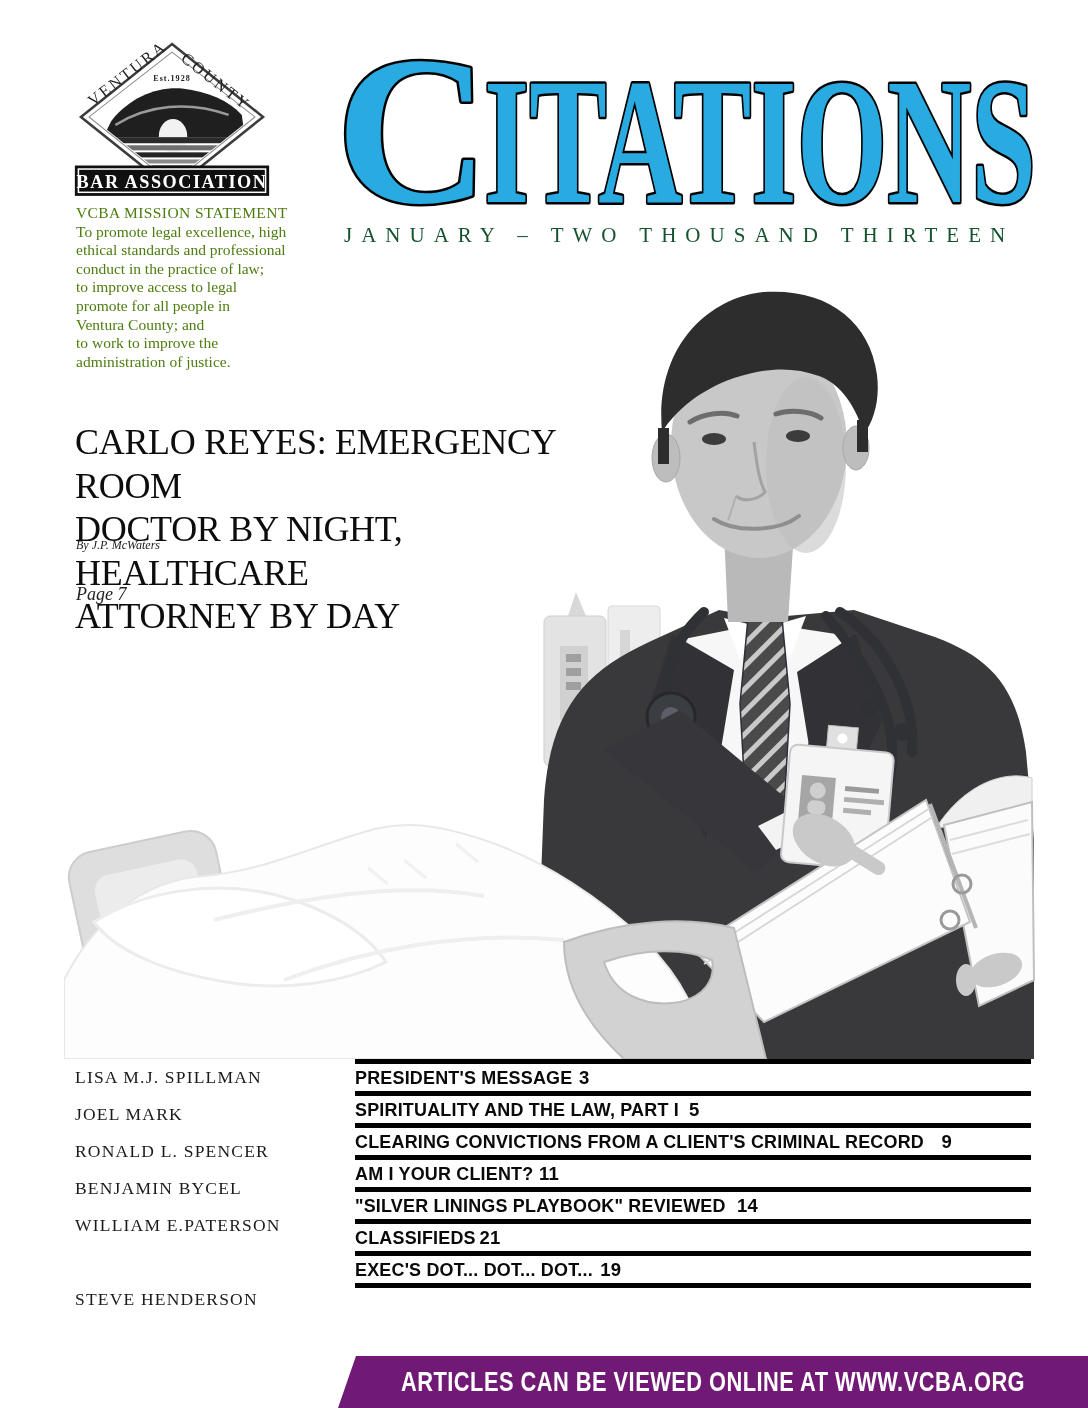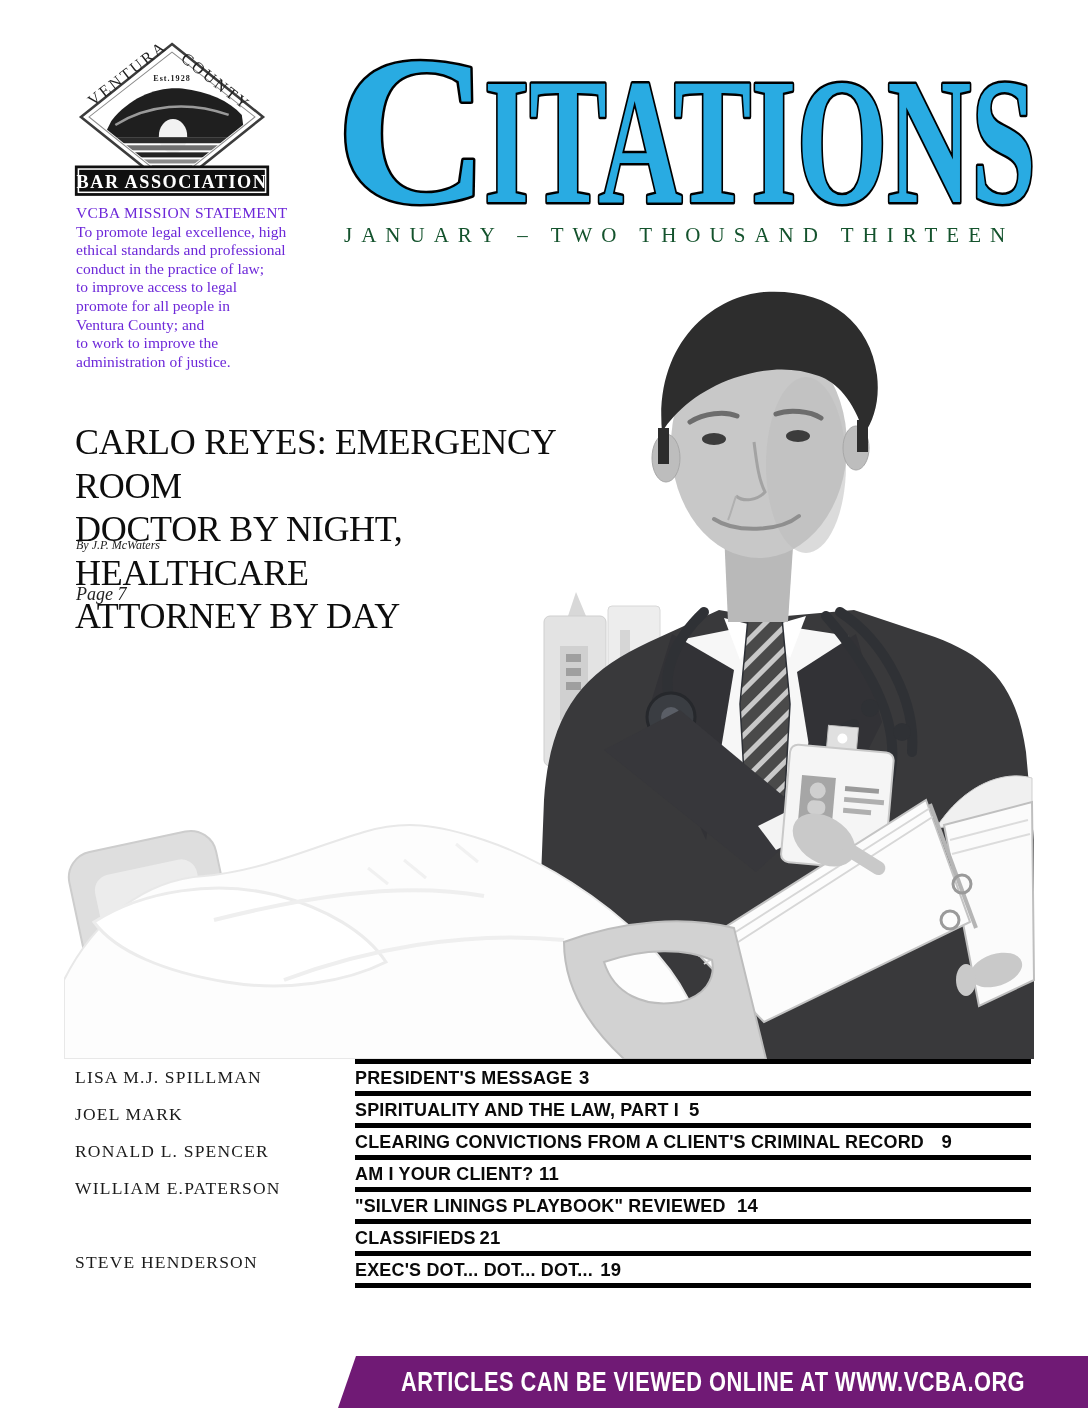--- a/index.html
+++ b/index.html
@@ -5,21 +5,21 @@
   * { margin:0; padding:0; box-sizing:border-box; }
   html,body { background:#ffffff; }
   .page {
     position:relative; width:1088px; height:1408px; background:#fff;
     font-family:"Liberation Serif", serif; color:#111; overflow:hidden;
   }
   
   .logo { position:absolute; left:74px; top:36px; width:196px; height:172px; }
   
   .mission { position:absolute; left:76px; top:204px; width:248px;
-    font-size:15.5px; line-height:18.6px; color:#6d28d9; }
+    font-size:15.5px; line-height:18.6px; color:#4d7c0f; }
   .mission .m-head { letter-spacing:0.4px; }
   
   .masthead { position:absolute; left:336px; top:42px; width:704px; height:176px; }
   .issue-line { position:absolute; left:344px; top:223px; width:700px;
     font-size:21px; letter-spacing:9px; white-space:nowrap; color:#14532d; }
   
   .headline { position:absolute; left:75px; top:421px; width:560px;
     font-weight:normal; font-size:36px; line-height:43.5px; color:#0d0d0d; letter-spacing:-0.3px; }
   .byline { position:absolute; left:76px; top:538px; font-style:italic; font-size:12px; color:#222; }
   .pageref { position:absolute; left:76px; top:584px; font-style:italic; font-size:18px; color:#222; }
@@ -214,20 +214,21 @@
 
       <path fill-rule="evenodd" fill="#d2d2d2" stroke="#bdbdbd" stroke-width="2" d="M 500,662 C 560,640 622,636 670,648 L 702,779 L 560,779 C 520,742 500,702 500,662 Z
                M 540,682 C 580,668 622,668 648,680 C 652,700 640,716 616,722 C 580,728 550,714 540,682 Z"></path>
     </g>
   </svg>
 
   <div class="contributors">
     <div class="c-row">LISA M.J. SPILLMAN</div>
     <div class="c-row">JOEL MARK</div>
     <div class="c-row">RONALD L. SPENCER</div>
+    <div class="c-row">BENJAMIN BYCEL</div>
     <div class="c-row">WILLIAM E.PATERSON</div>
     <div class="c-row"></div>
     <div class="c-row">STEVE HENDERSON</div>
   </div>
 
   <div class="toc">
     <div class="toc-row">
       <span class="t-title">PRESIDENT'S MESSAGE</span>
       <span class="t-page">3</span>
     </div>

